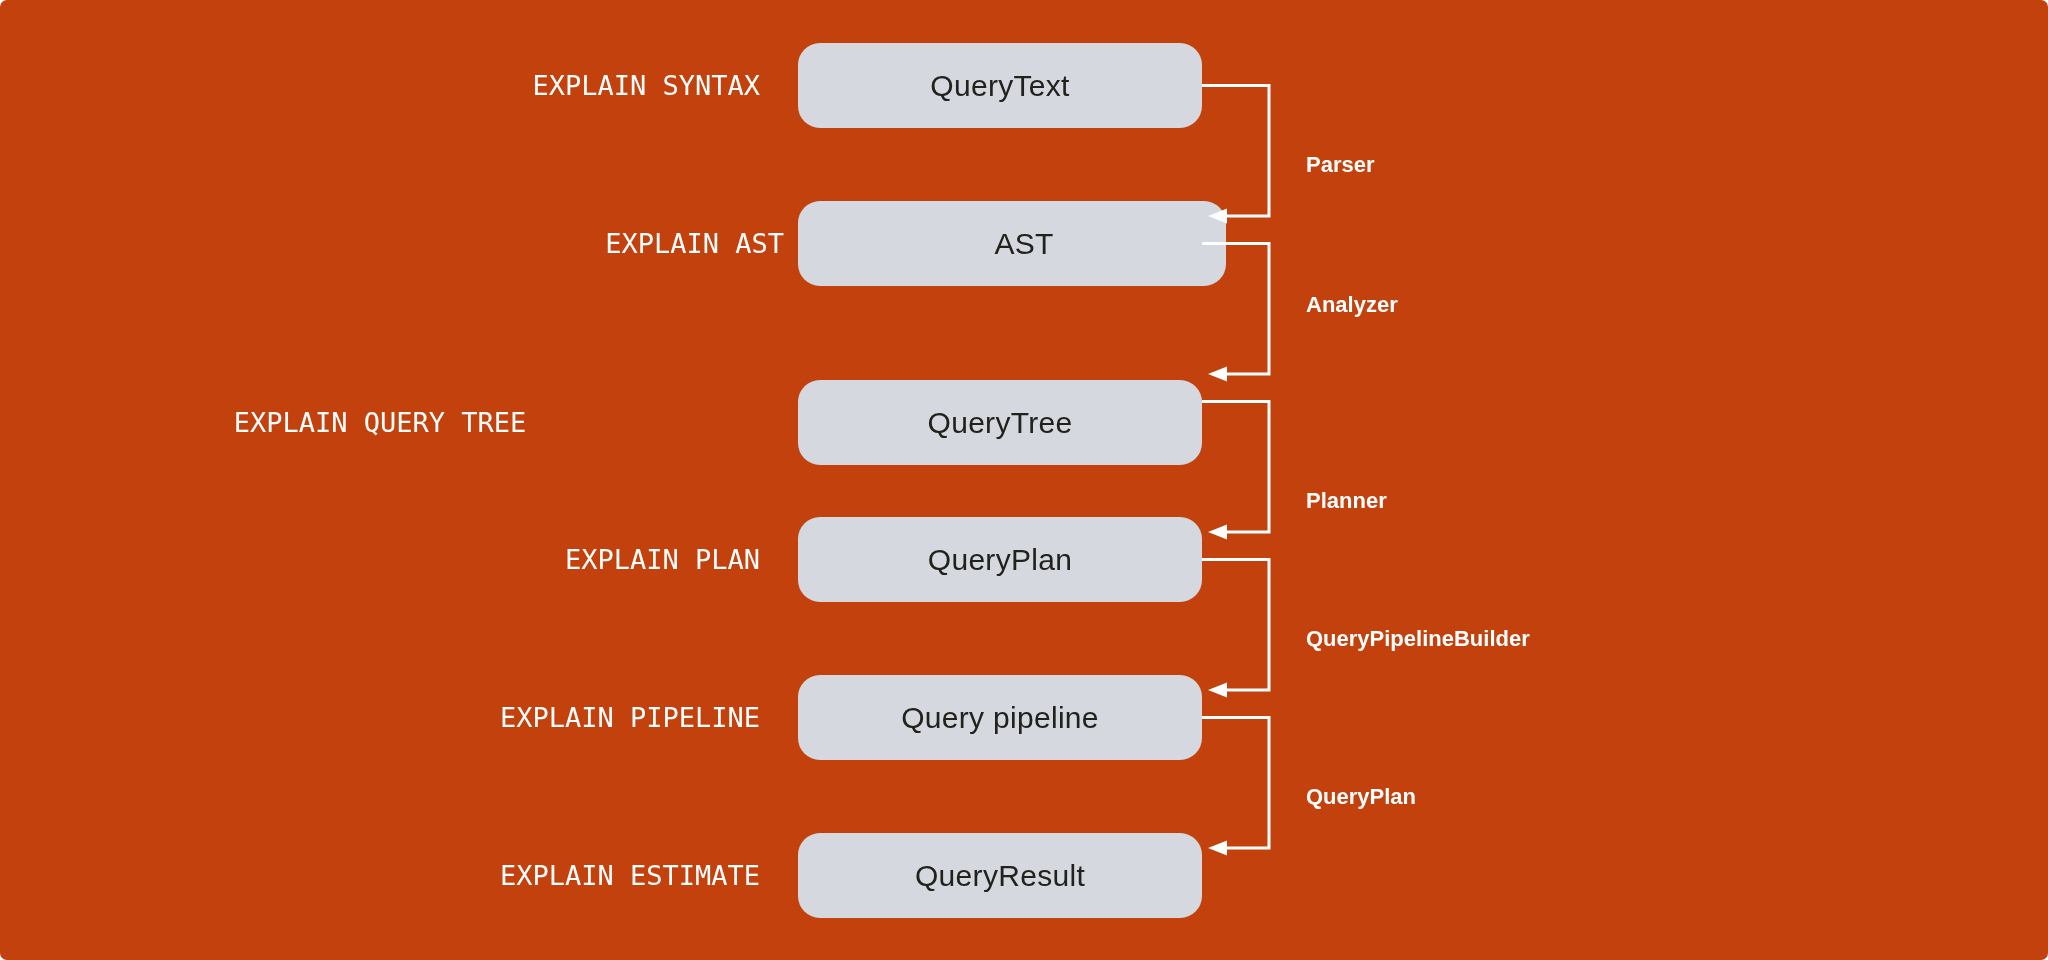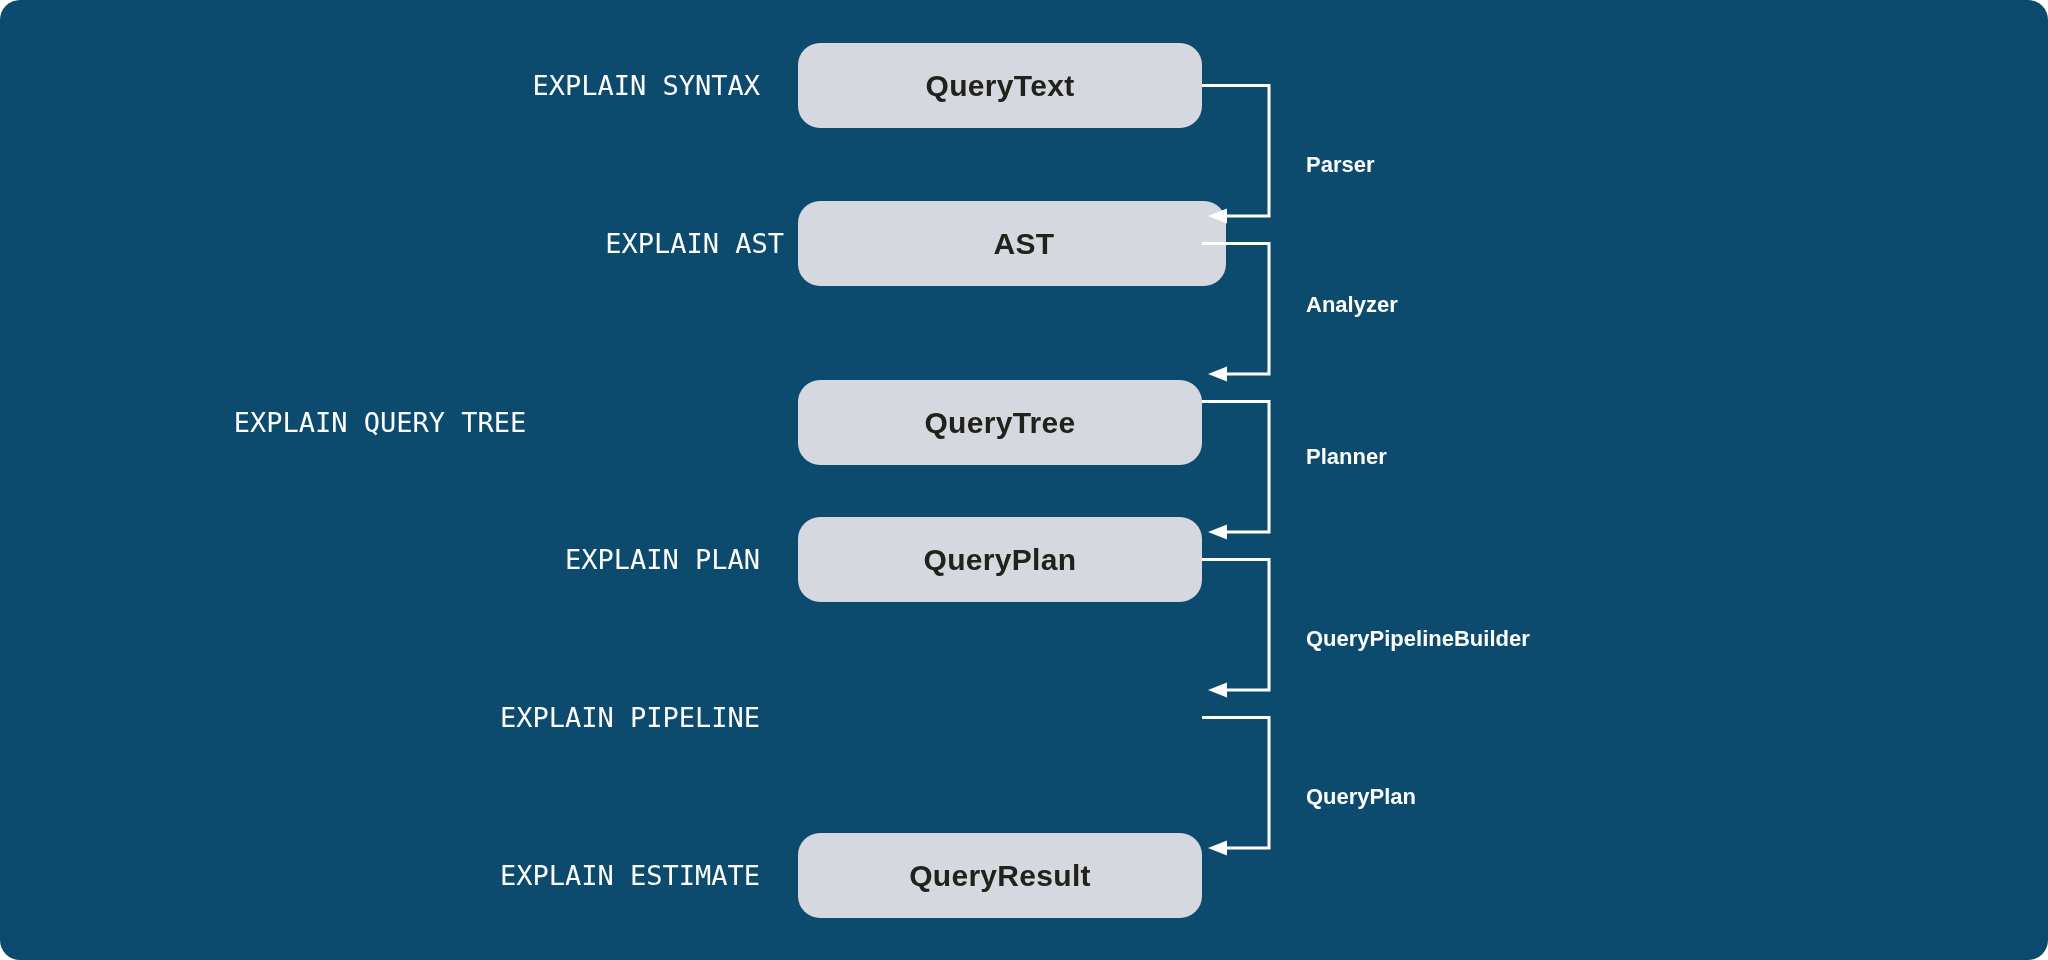--- a/index.html
+++ b/index.html
@@ -4,22 +4,22 @@
 <style>
   html, body {
     margin: 0;
     padding: 0;
     background: #ffffff;
   }
   .canvas {
     position: relative;
     width: 2048px;
     height: 960px;
-    background: #0c4a6e;
-    border-radius: 20px;
+    background: #c2410c;
+    border-radius: 7px;
     overflow: hidden;
     font-family: "Liberation Sans", sans-serif;
   }
   .explain-label {
     position: absolute;
     left: 0;
     width: 760px;
     height: 85px;
     line-height: 85px;
     text-align: right;
@@ -34,21 +34,21 @@
     width: 404px;
     height: 85px;
     background: #d6d8df;
     border-radius: 22px;
     display: flex;
     align-items: center;
     justify-content: center;
   }
   .box-label {
     font-size: 30px;
-    font-weight: 700;
+    font-weight: 400;
     color: #22221c;
     letter-spacing: 0.3px;
     white-space: nowrap;
   }
   .stage-label {
     position: absolute;
     left: 1306px;
     height: 34px;
     line-height: 34px;
     font-size: 22px;
@@ -67,21 +67,21 @@
   
   .row-0 { top: 43px; }
   .row-1 { top: 201px; padding-left: 24px; }
   .row-2 { top: 380px; text-align: center; }
   .row-3 { top: 517px; }
   .row-4 { top: 675px; }
   .row-5 { top: 833px; text-align: right; }
   
   .stage-0 { top: 148px; }
   .stage-1 { top: 288px; }
-  .stage-2 { top: 440px; }
+  .stage-2 { top: 484px; }
   .stage-3 { top: 622px; }
   .stage-4 { top: 780px; }
 </style>
 </head>
 <body>
 
 <div class="canvas">
 
   <div class="explain-label row-0">EXPLAIN SYNTAX</div>
   <div class="explain-label row-1">EXPLAIN AST</div>
@@ -94,20 +94,23 @@
     <span class="box-label">QueryText</span>
   </div>
   <div class="process-box row-1">
     <span class="box-label">AST</span>
   </div>
   <div class="process-box row-2">
     <span class="box-label">QueryTree</span>
   </div>
   <div class="process-box row-3">
     <span class="box-label">QueryPlan</span>
+  </div>
+  <div class="process-box row-4">
+    <span class="box-label">Query pipeline</span>
   </div>
   <div class="process-box row-5">
     <span class="box-label">QueryResult</span>
   </div>
 
   <svg class="connector-overlay" viewBox="0 0 2048 960" xmlns="http://www.w3.org/2000/svg">
     <g>
       <path d="M1202 85.5 H1269 V216 H1226" fill="none" stroke="#ffffff" stroke-width="3"></path>
       <polygon points="1208,216 1227,208.5 1227,223.5" fill="#ffffff"></polygon>
     </g>

